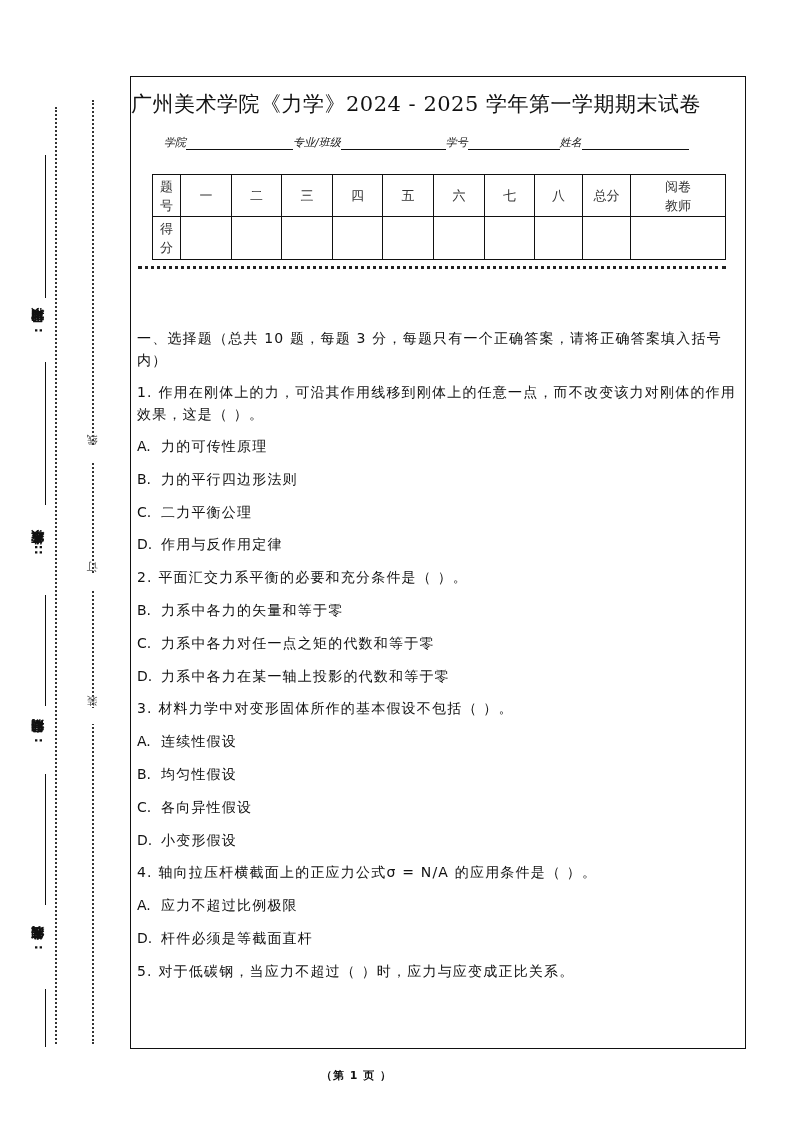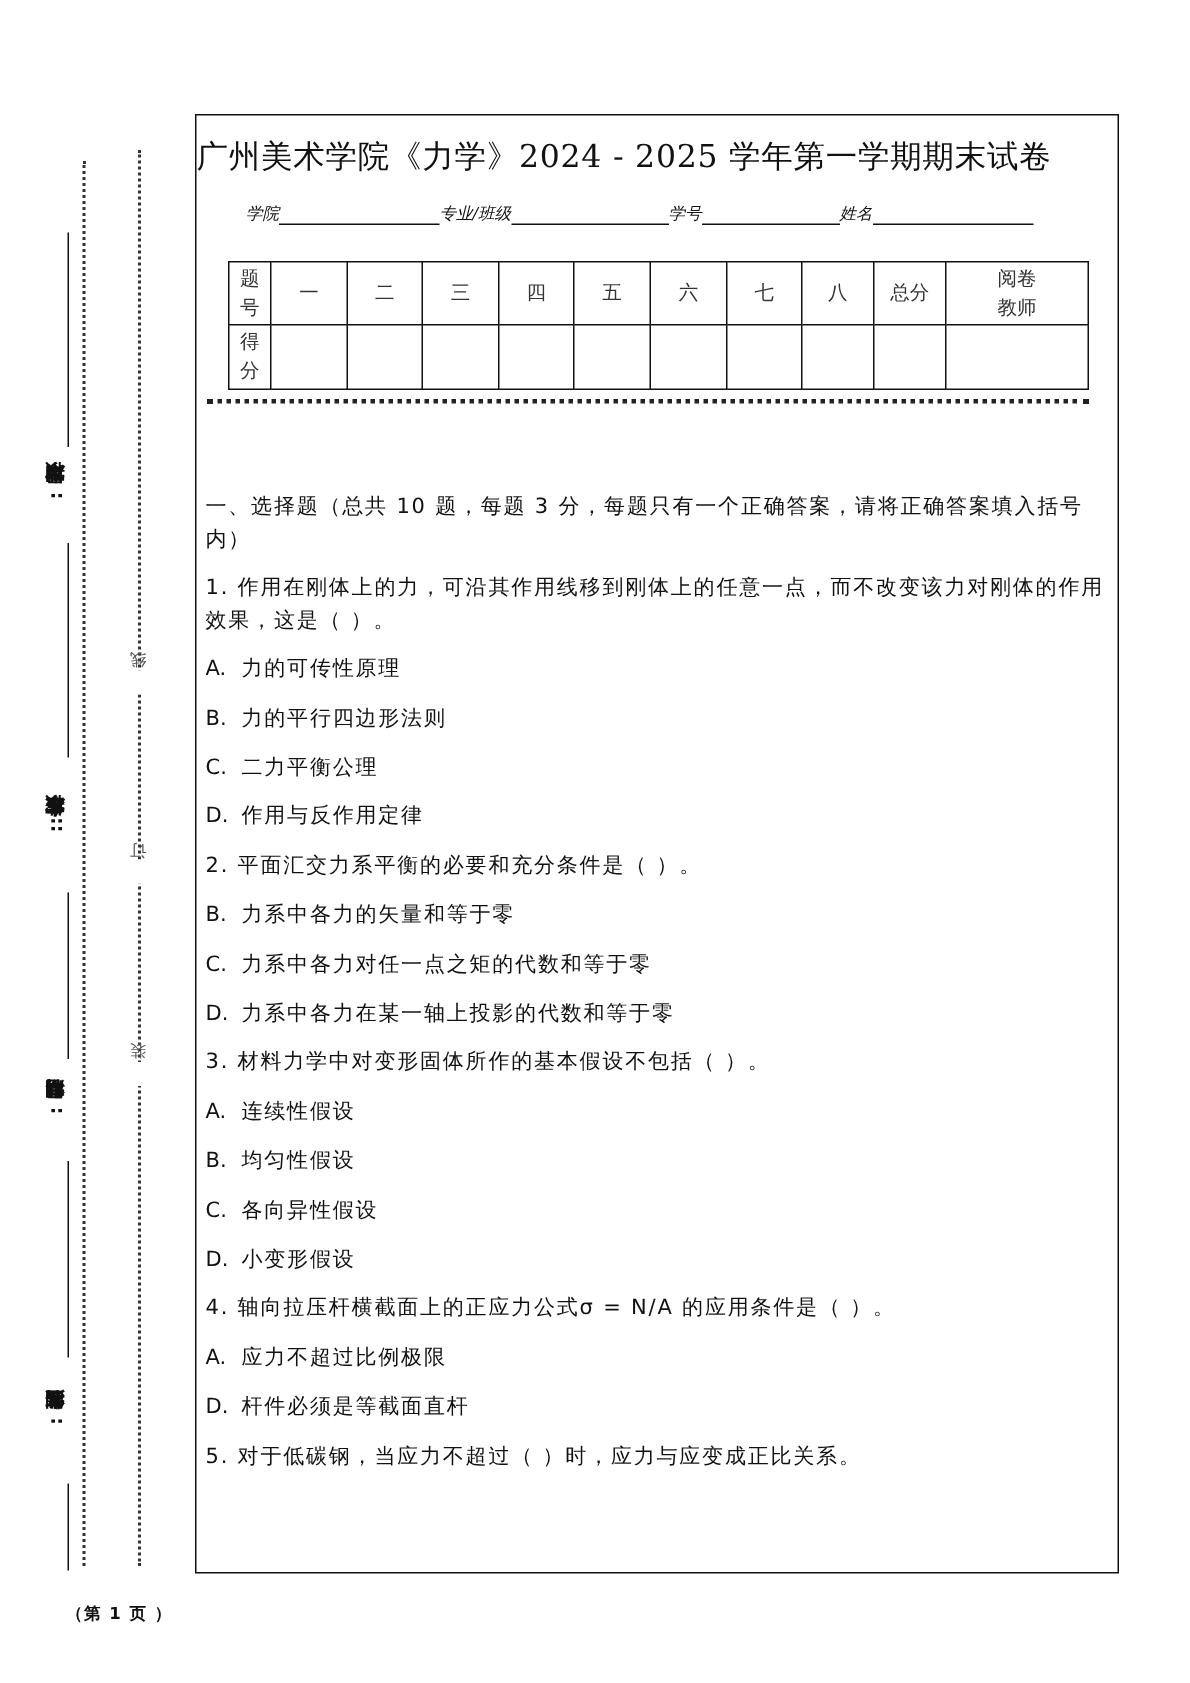--- a/index.html
+++ b/index.html
@@ -60,21 +60,21 @@
   .content {
     position: absolute; left: 6px; top: 212px; width: 606px;
     font-family: "DejaVu Sans", "Liberation Sans", sans-serif;
     font-size: 14px; color: #111; margin-top: 38px;
   }
   .para { line-height: 22px; margin-bottom: 10px; letter-spacing: 1.2px; }
   .line { line-height: 22px; height: 22px; margin-bottom: 10.8px; letter-spacing: 1.2px; white-space: nowrap; }
   .opt-letter { display: inline-block; width: 24px; letter-spacing: 0; }
 
   .footer {
-    position: absolute; left: 0; top: 1068px; width: 669px; text-align: left;
+    position: absolute; left: 0; top: 1068px; width: 669px; text-align: center;
     font-family: "DejaVu Sans", "Liberation Sans", sans-serif;
     font-size: 11px; font-weight: bold; letter-spacing: 1px; padding-left: 44px;
   }
 </style>
 </head>
 <body>
 
 <div>
   <div class="vline-solid" style="left:45px; top:155px; height:892px;"></div>
   <div class="vline-dotted" style="left:55px; top:107px; height:937px;"></div>

